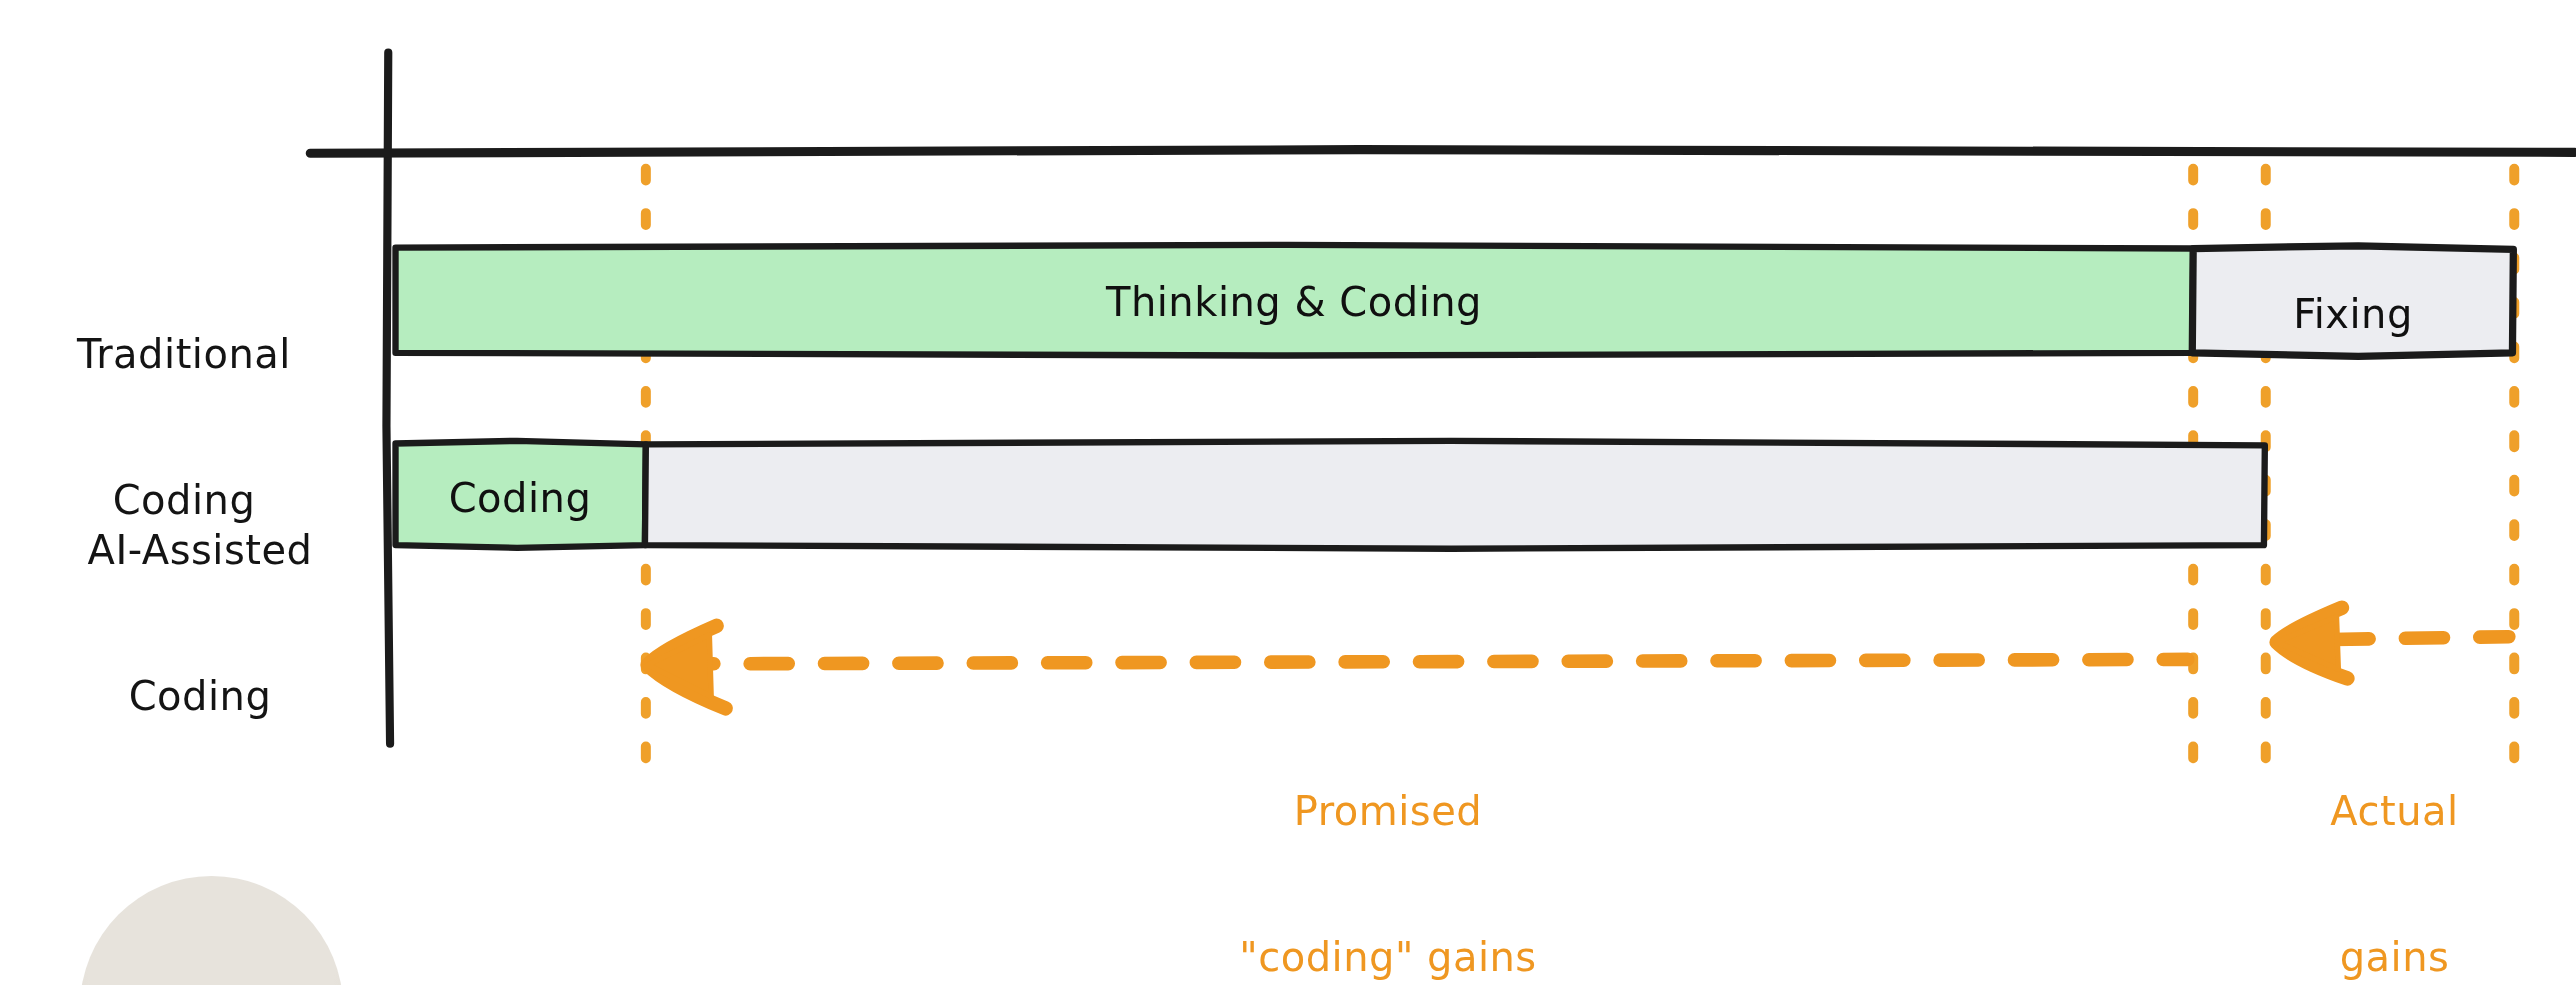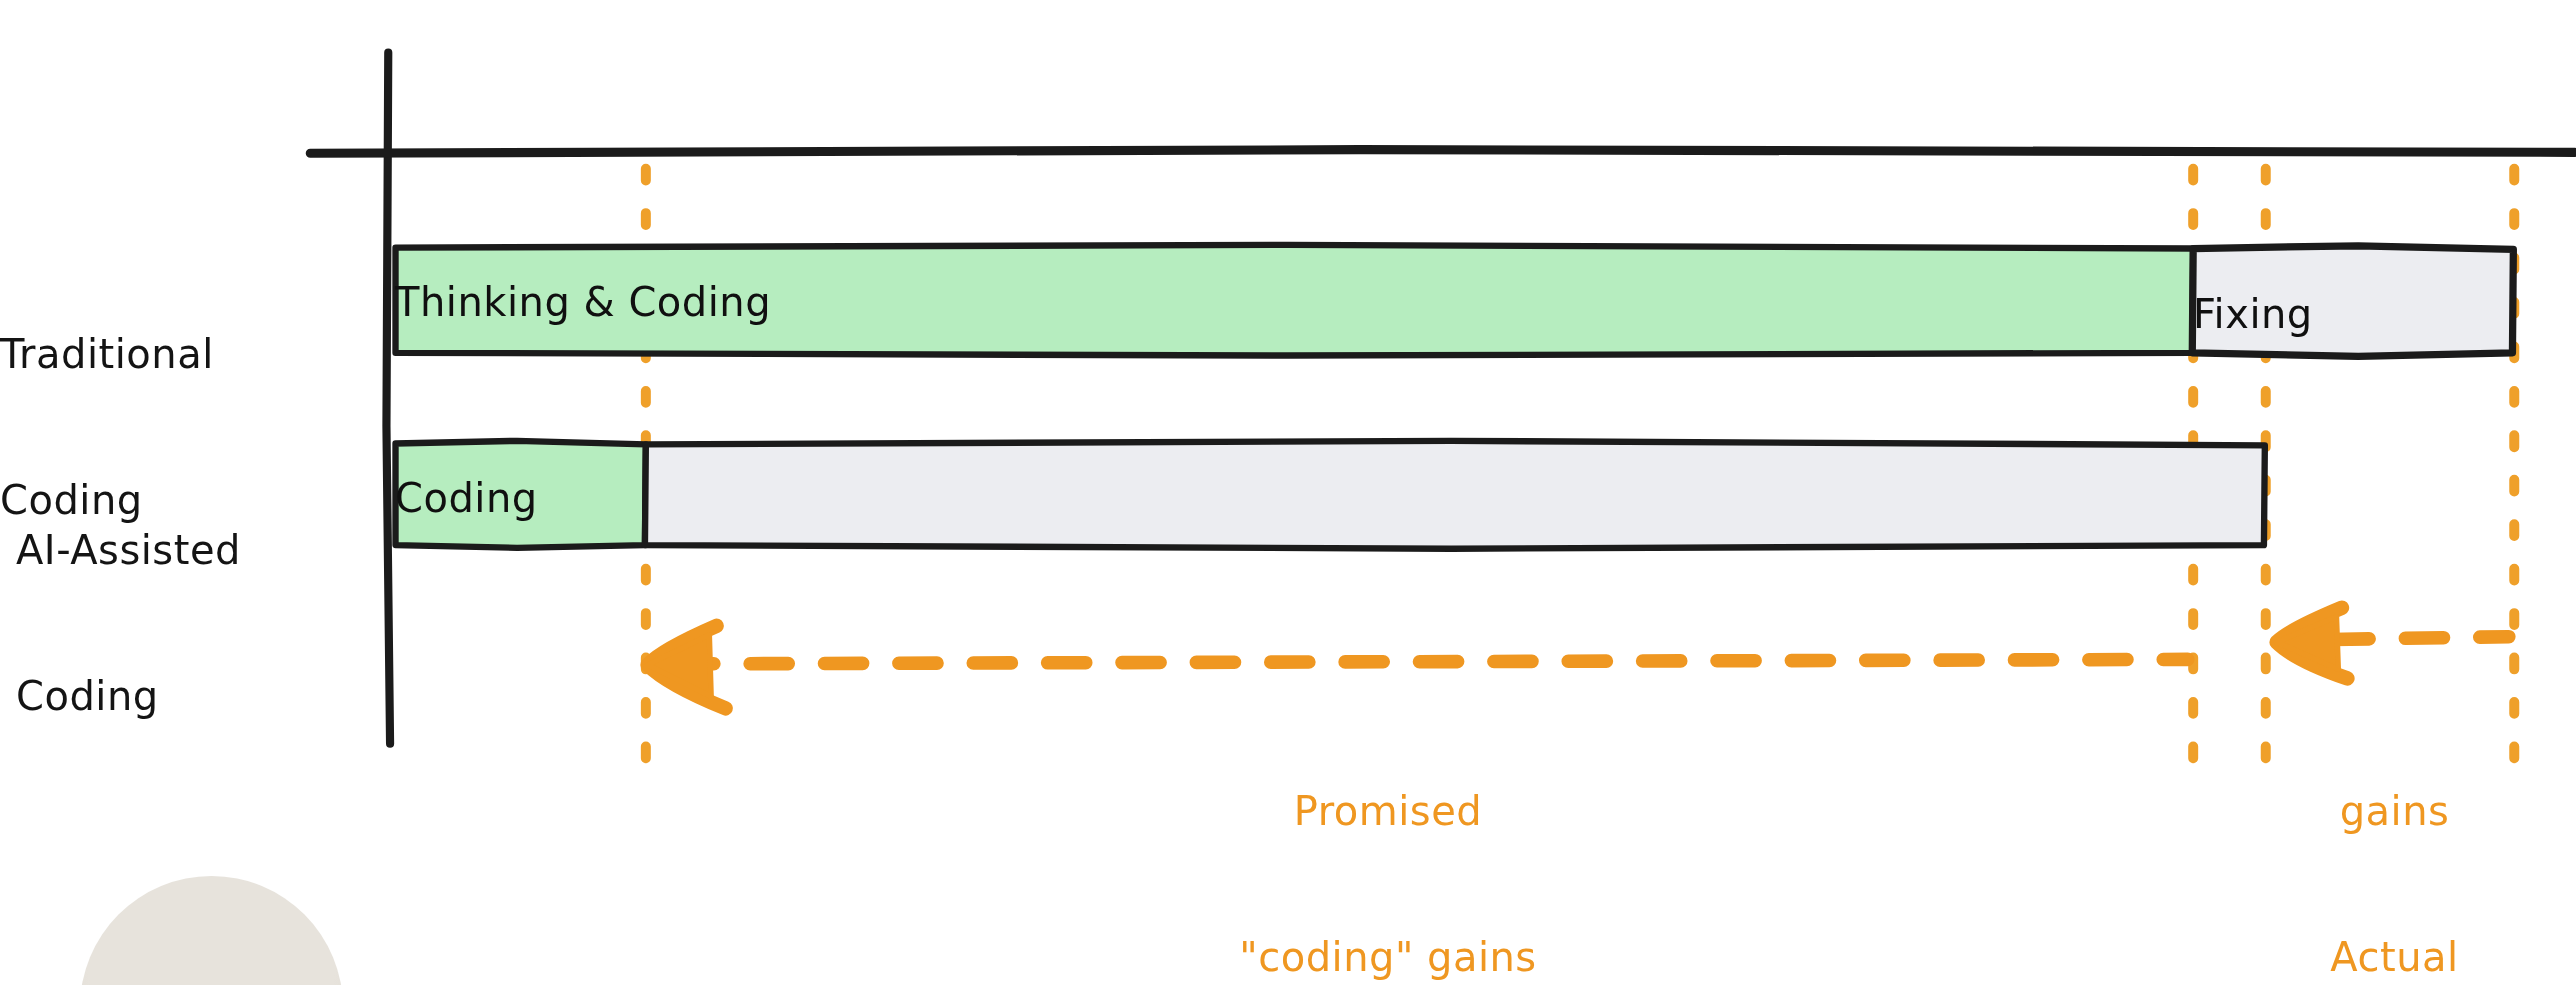--- a/index.html
+++ b/index.html
@@ -30,30 +30,31 @@
 
   
   .txt {
     position: absolute;
     white-space: pre;
     font-family: "DejaVu Sans", sans-serif;
     line-height: 1.22;
   }
 
   .cat-label {
-    text-align: left;
+    text-align: center;
     color: #141414;
     font-size: 40px;
     letter-spacing: 0.5px;
   }
   .cat-label .ln { display: block; }
 
   .bar-label {
     color: #101010;
     font-size: 40px;
+    text-align: center;
     letter-spacing: 0.5px;
   }
 
   .annot {
     color: #ef9721;
     font-size: 40px;
     text-align: center;
     letter-spacing: 0.5px;
   }
   .annot .ln { display: block; }
@@ -140,20 +141,20 @@
 
   <div class="txt bar-label" style="left:395px; top:474px; width:250px;">Coding</div>
 
 
   <div class="txt annot" style="left:1161px; top:689px; width:454px;">
     <span class="ln">Promised</span>
     <span class="ln">"coding" gains</span>
   </div>
 
   <div class="txt annot" style="left:2222px; top:689px; width:345px;">
+    <span class="ln">Actual</span>
     <span class="ln">gains</span>
-    <span class="ln">Actual</span>
   </div>
 
   <div id="avatar"></div>
 
 </div>
 
 
 </body></html>

